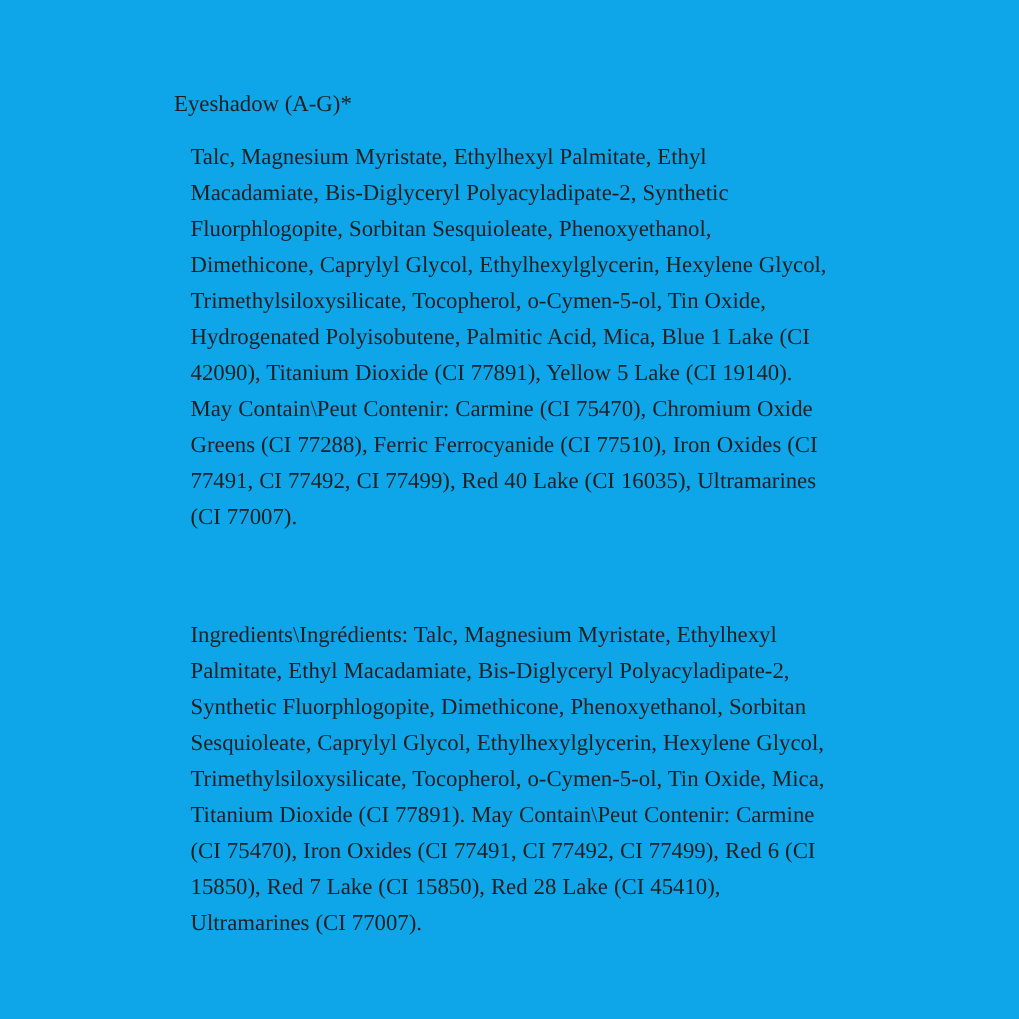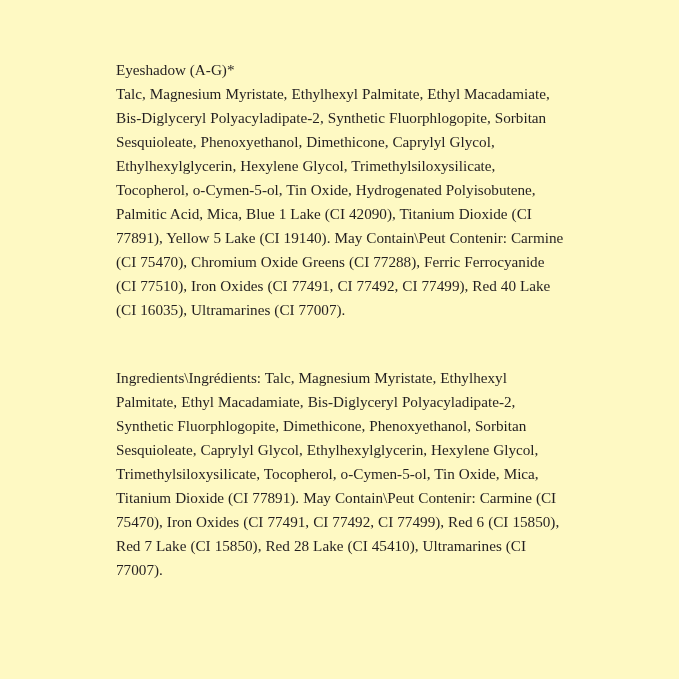--- a/index.html
+++ b/index.html
@@ -12,39 +12,39 @@
     background: #ffffff;
     font-family: "Liberation Serif", serif;
     color: #231f20;
     overflow: hidden;
   }
   .page {
     box-sizing: border-box;
     width: 679px;
     height: 679px;
     padding: 58px 115px 0 116px;
-    background: #fef9c3;
+    background: #0ea5e9;
   }
   .section {
     margin: 0 0 24px 0;
   }
   .section:last-child {
     margin-bottom: 0;
   }
   .section-title {
     font-size: 15.2px;
     line-height: 24px;
     margin: 0;
     color: #231f20;
     font-family: "Liberation Serif", serif;
   }
   .section-body {
     font-size: 15.2px;
     line-height: 24px;
-    margin: 0;
+    margin: 11px;
     color: #231f20;
     text-align: left;
     font-family: "Liberation Serif", serif;
     word-spacing: 0.2px;
   }
   .spacer {
     height: 20px;
   }
 </style>
 </head>

